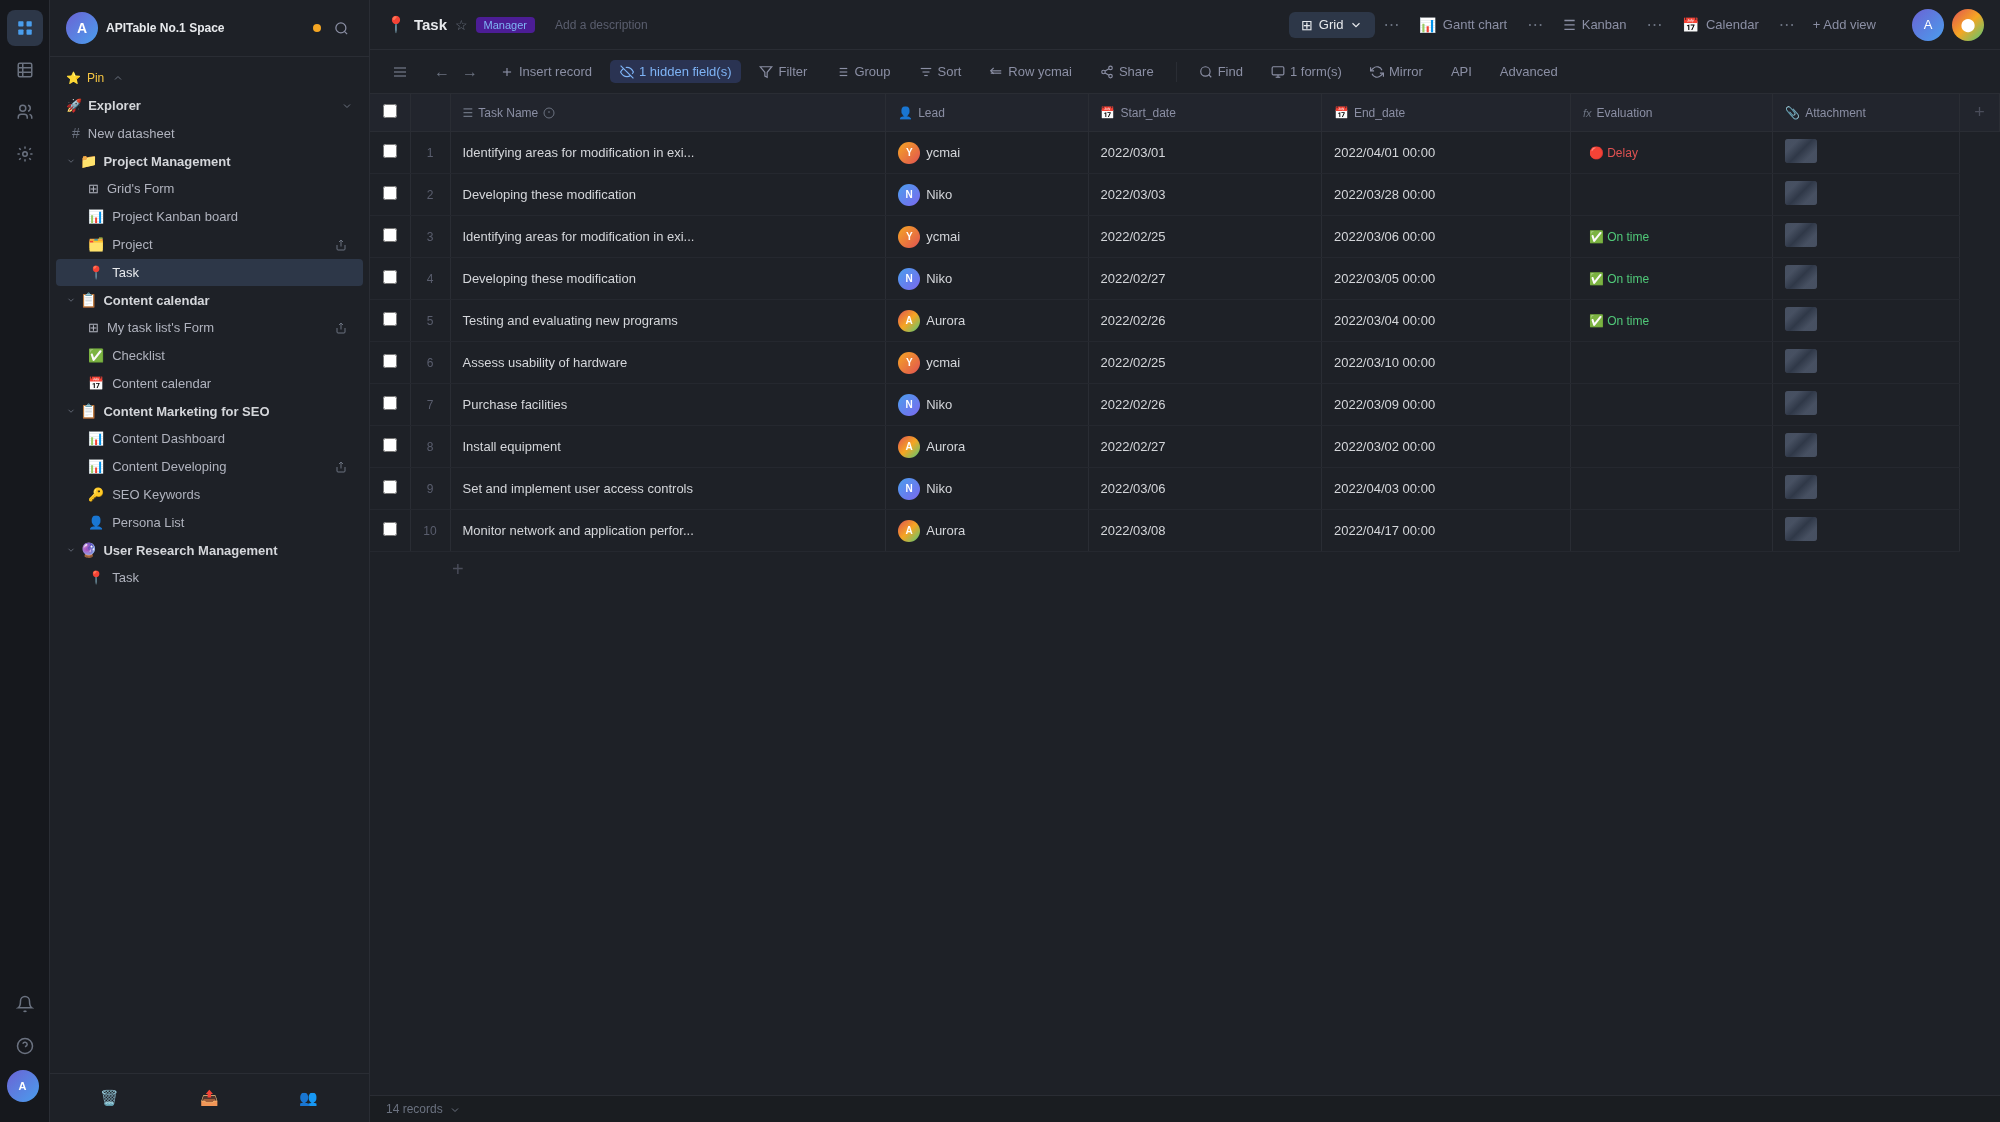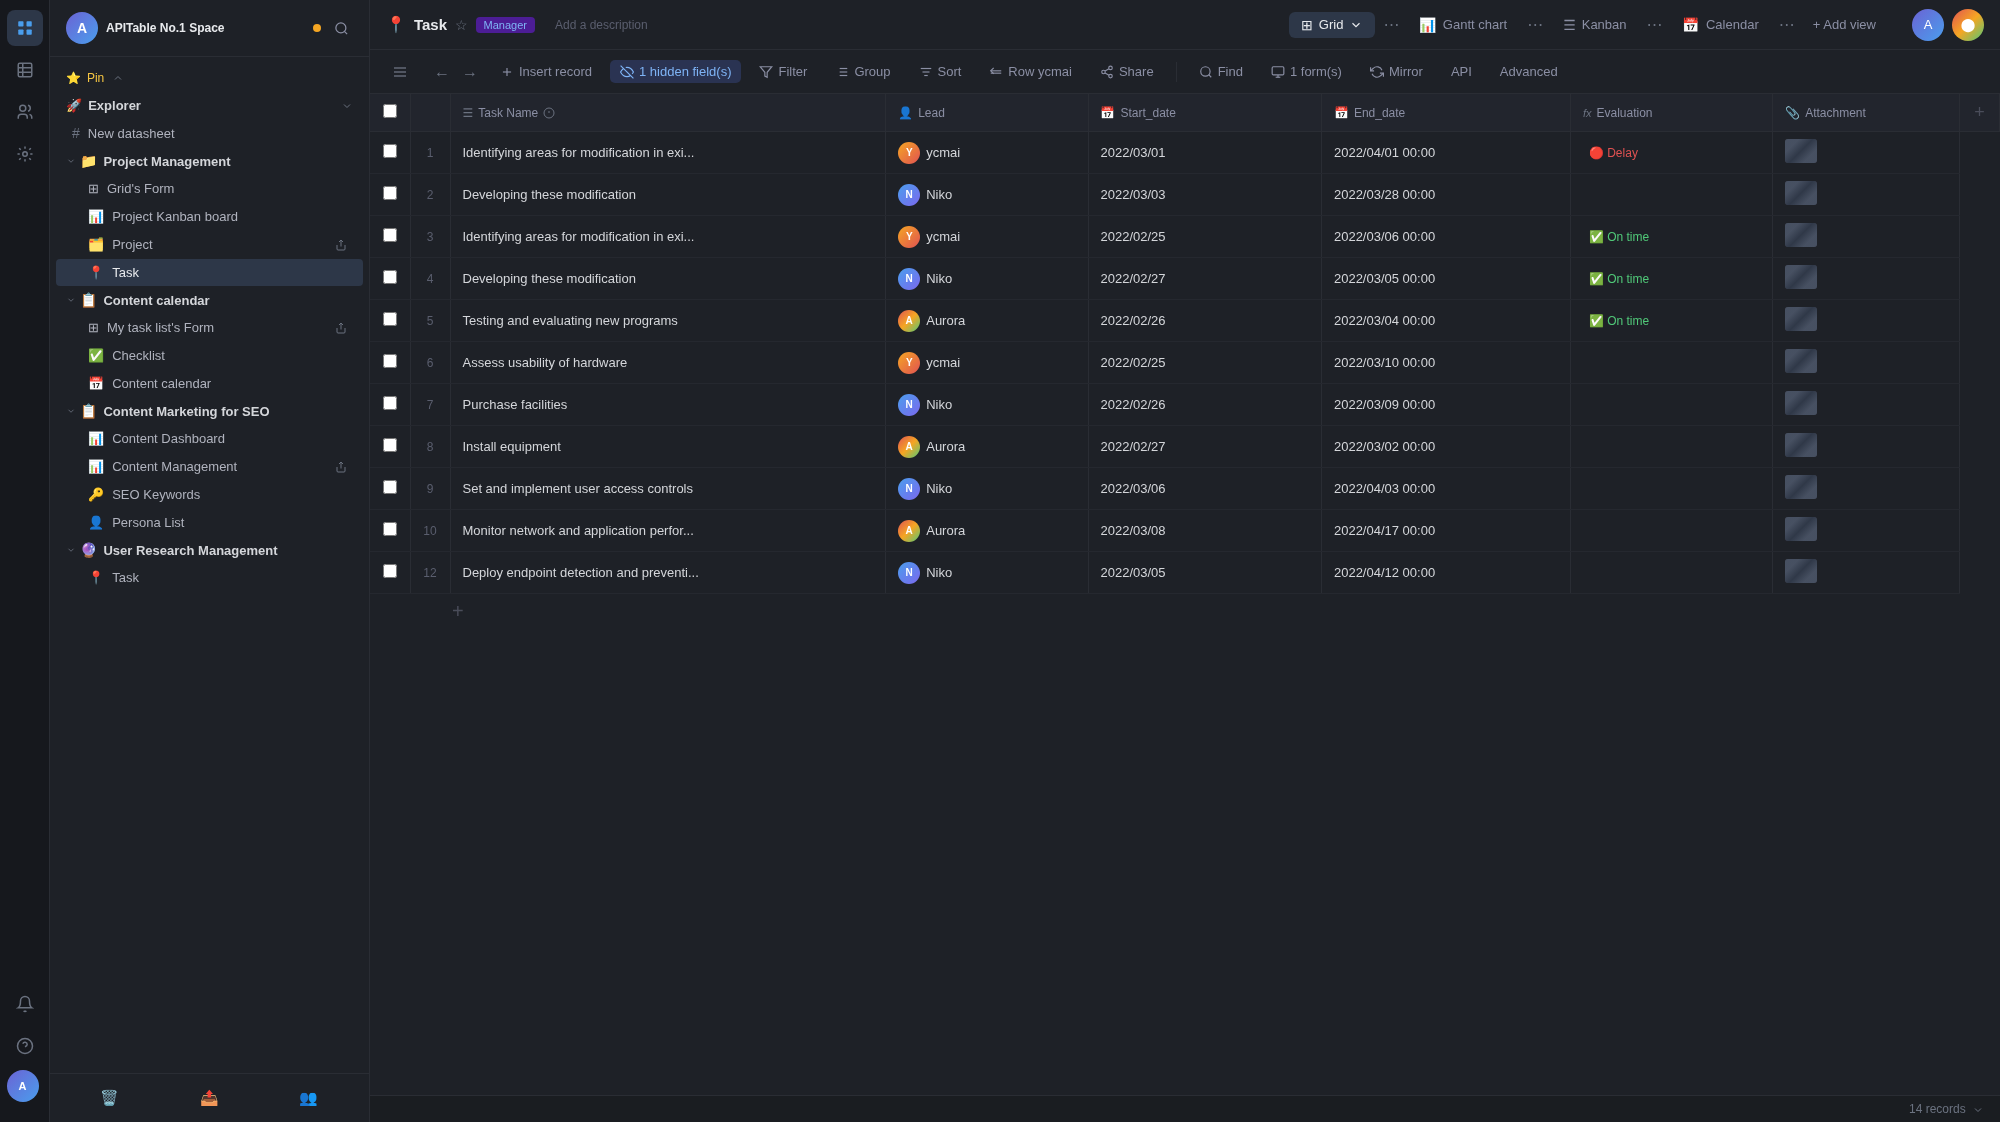--- a/index.html
+++ b/index.html
@@ -473,21 +473,20 @@
 
     .status-bar {
       background: #1a1d21;
       padding: 6px 16px;
       display: flex;
       align-items: center;
       gap: 8px;
       border-top: 1px solid #2a2d34;
       font-size: 12px;
       color: #6b7280;
-      justify-content: flex-end;
     }
 
     .sidebar-bottom-actions {
       display: flex;
       justify-content: space-around;
       padding: 10px;
       border-top: 1px solid #2a2d34;
       margin-top: auto;
     }
 
@@ -664,21 +663,21 @@
       <span style="font-size:14px;margin-right:6px;">📋</span>
       <span class="section-name">Content Marketing for SEO</span>
     </div>
 
     <div class="sidebar-item sub-item">
       <span style="font-size:13px;">📊</span>
       <span class="item-label">Content Dashboard</span>
     </div>
     <div class="sidebar-item sub-item">
       <span style="font-size:13px;">📊</span>
-      <span class="item-label">Content Management</span>
+      <span class="item-label">Content Developing</span>
       <svg width="12" height="12" viewBox="0 0 24 24" fill="none" stroke="#6b7280" stroke-width="2">
           <path d="M4 12v8a2 2 0 0 0 2 2h12a2 2 0 0 0 2-2v-8"></path>
           <polyline points="16 6 12 2 8 6"></polyline>
           <line x1="12" y1="2" x2="12" y2="15"></line>
         </svg>
     </div>
     <div class="sidebar-item sub-item">
       <span style="font-size:13px;">🔑</span>
       <span class="item-label">SEO Keywords</span>
     </div>
@@ -1052,33 +1051,20 @@
             <td>Monitor network and application perfor...</td>
             <td><div class="lead-avatar">
                 <span class="avatar-sm avatar-aurora">A</span>
                 <span class="lead-name">Aurora</span>
               </div></td>
             <td>2022/03/08</td>
             <td>2022/04/17 00:00</td>
             <td></td>
             <td><div class="attachment-thumb"></div></td>
           </tr>
-          <tr>
-            <td style="text-align: center;"><input type="checkbox" class="checkbox" style=""></td>
-            <td class="row-num">12</td>
-            <td>Deploy endpoint detection and preventi...</td>
-            <td><div class="lead-avatar">
-                <span class="avatar-sm avatar-niko">N</span>
-                <span class="lead-name">Niko</span>
-              </div></td>
-            <td>2022/03/05</td>
-            <td>2022/04/12 00:00</td>
-            <td></td>
-            <td><div class="attachment-thumb"></div></td>
-          </tr>
         </tbody>
     </table>
     <div style="padding: 6px 12px 6px 82px; color: #4a4d5a; font-size: 20px; cursor: pointer;">+</div>
   </div>
 
   <div class="status-bar">
     <span>
       <span>14 records</span>
       <svg width="12" height="12" viewBox="0 0 24 24" fill="none" stroke="currentColor" stroke-width="2" style="vertical-align:middle;margin-left:3px;">
           <polyline points="6 9 12 15 18 9"></polyline>

